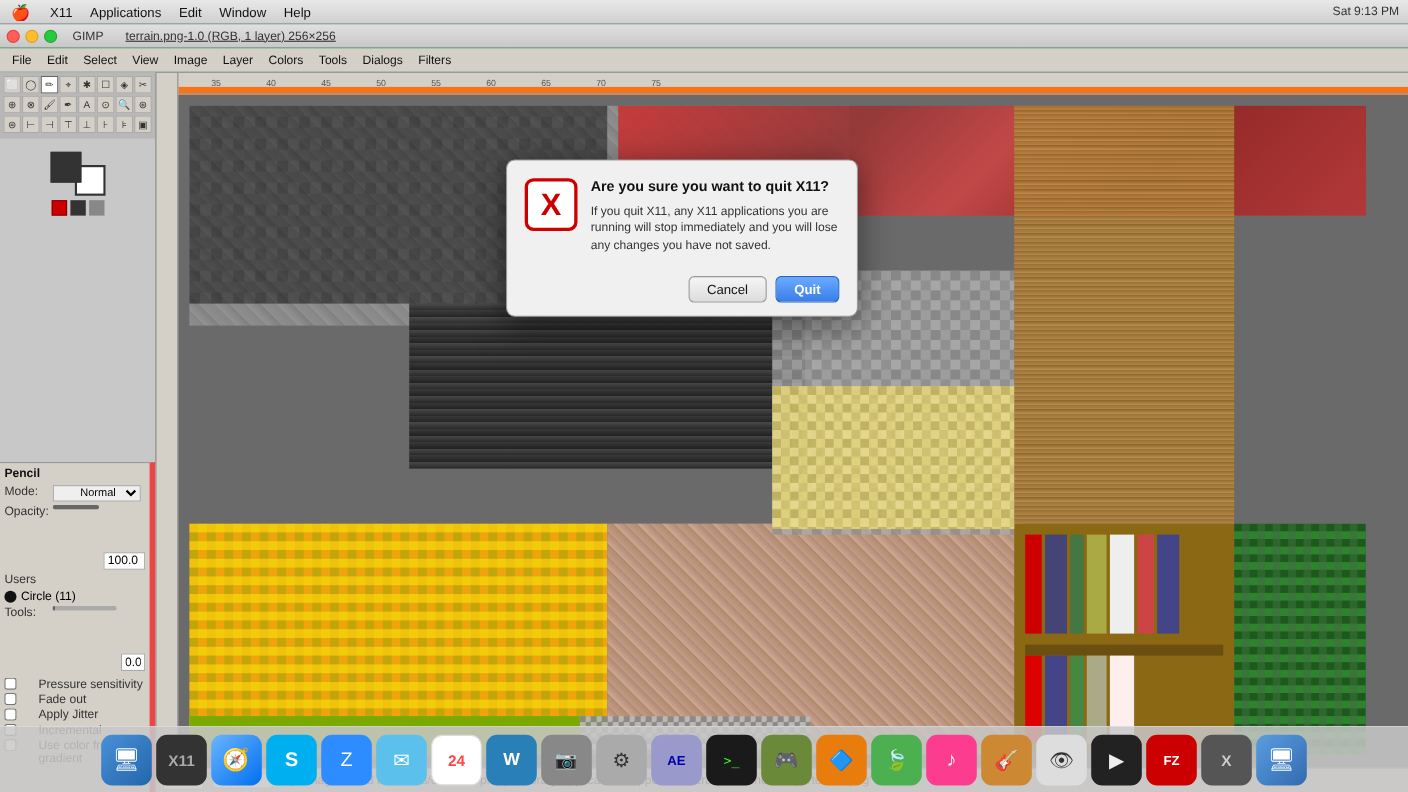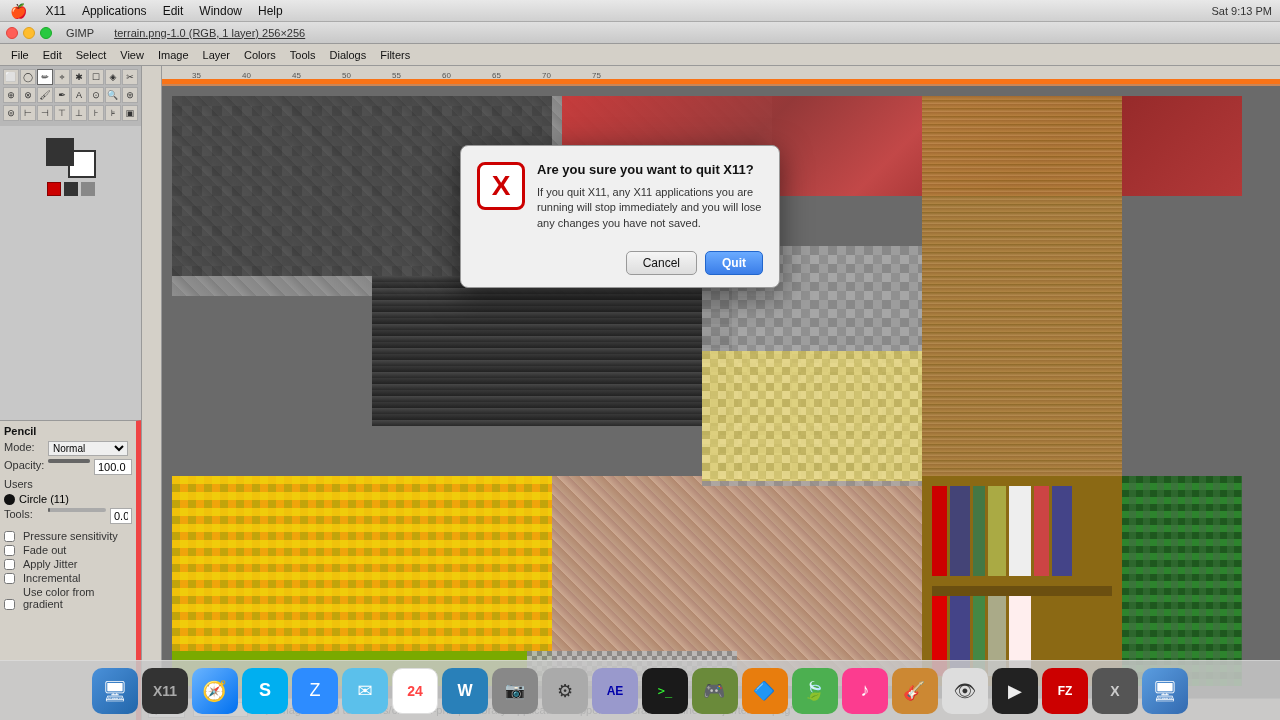--- a/index.html
+++ b/index.html
@@ -60,24 +60,24 @@
 
     
     #tool-options {
       position: absolute; bottom: 0; left: 0; width: 142px; height: 300px;
       background: #d4d0c8; border-top: 1px solid #999; border-right: 6px solid #ef4444;
       padding: 4px;
     }
     .tool-option-title { font-size: 11px; font-weight: bold; color: #111; margin-bottom: 4px; }
     .tool-option-row { display: flex; align-items: flex-start; gap: 4px; margin-bottom: 3px; font-size: 11px; }
     .tool-option-label { color: #333; min-width: 40px; }
-    .tool-option-value { background: white; border: 1px solid #aaa; padding: 1px 3px; font-size: 11px; width: 45px; }
+    .tool-option-value { background: white; border: 1px solid #aaa; padding: 1px 3px; font-size: 11px; width: 45px; margin-top: 43px; }
     .slider-bar { flex: 1; height: 4px; background: #aaa; border-radius: 2px; position: relative; }
     .slider-fill { height: 100%; background: #666; border-radius: 2px; }
-    .checkbox-row { display: flex; align-items: flex-end; gap: 8px; margin-bottom: 2px; font-size: 11px; color: #333; }
+    .checkbox-row { display: flex; align-items: flex-start; gap: 20px; margin-bottom: 2px; font-size: 11px; color: #333; }
     .checkbox-row input { width: 11px; height: 11px; }
     .brush-preview { display: flex; align-items: center; gap: 4px; }
     .brush-dot { width: 11px; height: 11px; border-radius: 50%; background: #111; }
 
     
     #canvas-area {
       position: absolute; top: 44px; left: 142px; right: 0; bottom: 22px;
       background: #6a6a6a; overflow: hidden;
     }
 
@@ -230,21 +230,21 @@
         <div style="width:14px;height:14px;background:#cc0000;border:1px solid #800;"></div>
         <div style="width:14px;height:14px;background:#333;"></div>
         <div style="width:14px;height:14px;background:#888;"></div>
       </div>
     </div>
 
     <div id="tool-options">
       <div class="tool-option-title">Pencil</div>
       <div class="tool-option-row">
         <span class="tool-option-label">Mode:</span>
-        <select style="font-size:10px;width:80px;border:1px solid #aaa;">
+        <select style="font-size:10px;width:80px;border:1px solid #aaa;padding-left:20px;">
           <option>Normal</option>
         </select>
       </div>
       <div class="tool-option-row">
         <span class="tool-option-label">Opacity:</span>
         <div class="slider-bar">
             <div class="slider-fill" style="width:100%"></div>
           </div>
         <input type="text" class="tool-option-value" value="100.0" style="width: 38px;">
       </div>

